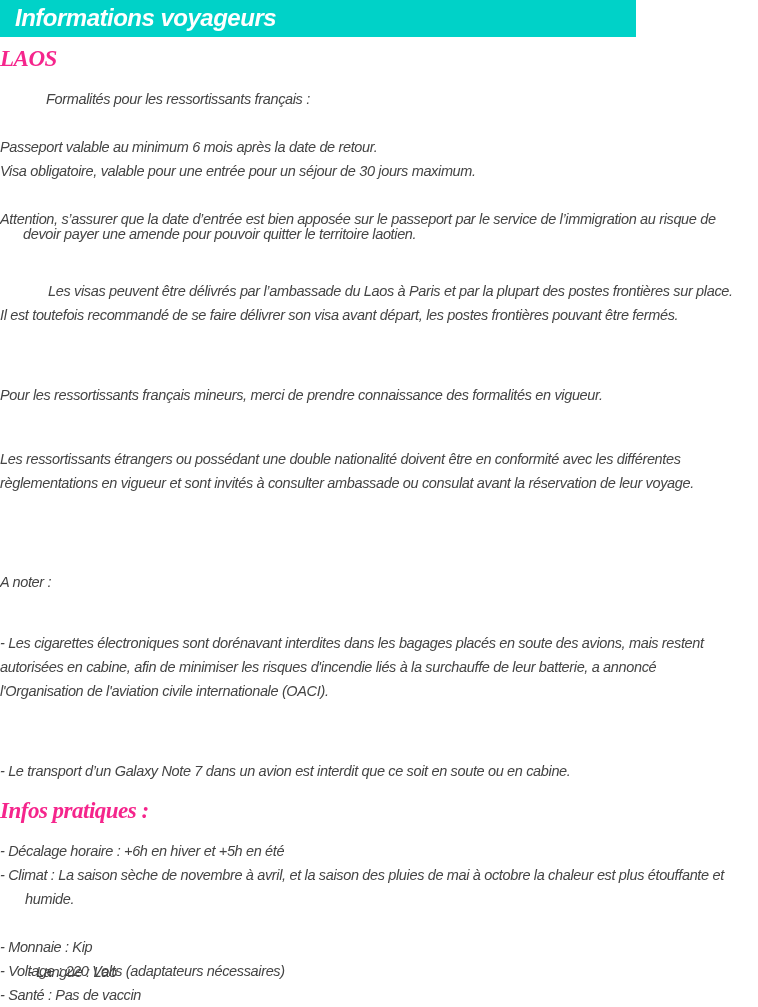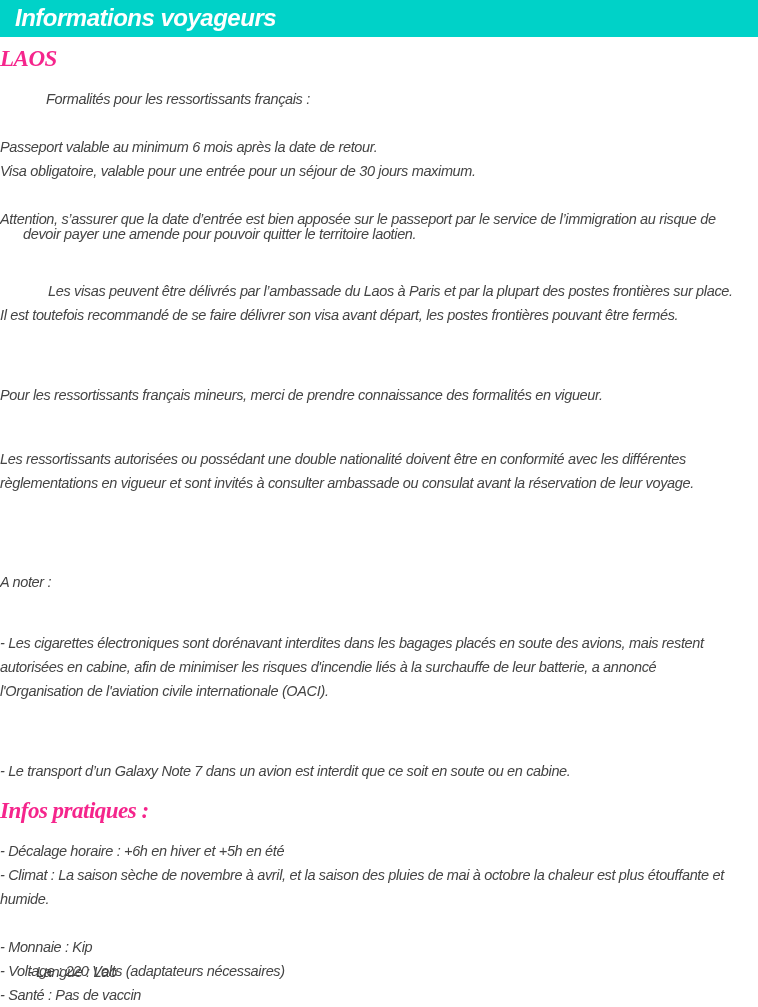--- a/index.html
+++ b/index.html
@@ -1,18 +1,18 @@
 <!DOCTYPE html>
 <html><head>
 <meta charset="utf-8">
 <style>
   html, body { margin: 0; padding: 0; background: #ffffff; }
   body { width: 758px; height: 1007px; overflow: hidden; position: relative;
          font-family: "Liberation Sans", sans-serif; }
-  .header-bar { position: absolute; left: 0; top: 0; width: 758px; height: 37px;
+  .header-bar { position: absolute; left: 0; top: 0; width: 636px; height: 37px;
                 background: #00d2c8; }
   .header-title { position: absolute; left: 15px; top: 3px; color: #ffffff;
                   font-size: 24px; font-weight: bold; font-style: italic;
                   letter-spacing: -0.5px; line-height: 30px; white-space: nowrap; }
   .section-title { position: absolute; left: 0; color: #f5258c; font-weight: bold;
                    font-style: italic; font-size: 23px; line-height: 28px;
                    letter-spacing: -0.5px; white-space: nowrap; font-family: Liberation Serif, serif; }
   .line { position: absolute; left: 0; color: #444444; font-style: italic;
           font-size: 14.5px; line-height: 20px; white-space: nowrap;
           letter-spacing: -0.35px; }
@@ -27,29 +27,29 @@
 <div class="section-title" style="top:45px;">LAOS</div>
 
 <div class="line" style="top:89px;margin-left:46px;">Formalités pour les ressortissants français :</div>
 <div class="line" style="top:137px;">Passeport valable au minimum 6 mois après la date de retour.</div>
 <div class="line" style="top:161px;">Visa obligatoire, valable pour une entrée pour un séjour de 30 jours maximum.</div>
 <div class="line" style="top:209px;">Attention, s’assurer que la date d’entrée est bien apposée sur le passeport par le service de l’immigration au risque de</div>
 <div class="line" style="top:224px;padding-left:23px;">devoir payer une amende pour pouvoir quitter le territoire laotien.</div>
 <div class="line" style="top:281px;padding-left:48px;">Les visas peuvent être délivrés par l’ambassade du Laos à Paris et par la plupart des postes frontières sur place.</div>
 <div class="line" style="top:305px;">Il est toutefois recommandé de se faire délivrer son visa avant départ, les postes frontières pouvant être fermés.</div>
 <div class="line" style="top:385px;">Pour les ressortissants français mineurs, merci de prendre connaissance des formalités en vigueur.</div>
-<div class="line" style="top:449px;">Les ressortissants autorisées ou possédant une double nationalité doivent être en conformité avec les différentes</div>
+<div class="line" style="top:449px;">Les ressortissants étrangers ou possédant une double nationalité doivent être en conformité avec les différentes</div>
 <div class="line" style="top:473px;">règlementations en vigueur et sont invités à consulter ambassade ou consulat avant la réservation de leur voyage.</div>
 <div class="line" style="top:572px;">A noter :</div>
 <div class="line" style="top:633px;">- Les cigarettes électroniques sont dorénavant interdites dans les bagages placés en soute des avions, mais restent</div>
 <div class="line" style="top:657px;">autorisées en cabine, afin de minimiser les risques d'incendie liés à la surchauffe de leur batterie, a annoncé</div>
 <div class="line" style="top:681px;">l'Organisation de l'aviation civile internationale (OACI).</div>
 <div class="line" style="top:761px;">- Le transport d’un Galaxy Note 7 dans un avion est interdit que ce soit en soute ou en cabine.</div>
 
 <div class="section-title" style="top:797px;">Infos pratiques :</div>
 
 <div class="line" style="top:841px;">- Décalage horaire : +6h en hiver et +5h en été</div>
 <div class="line" style="top:865px;">- Climat : La saison sèche de novembre à avril, et la saison des pluies de mai à octobre la chaleur est plus étouffante et</div>
-<div class="line" style="top:889px;">humide.</div>
+<div class="line" style="top:889px;margin-left:25px;">humide.</div>
 <div class="line" style="top:962px;padding-left:28px;">- Langue : Lao</div>
 <div class="line" style="top:937px;">- Monnaie : Kip</div>
 <div class="line" style="top:961px;">- Voltage : 220 Volts (adaptateurs nécessaires)</div>
 <div class="line" style="top:985px;">- Santé : Pas de vaccin</div>
 
 </body></html>

